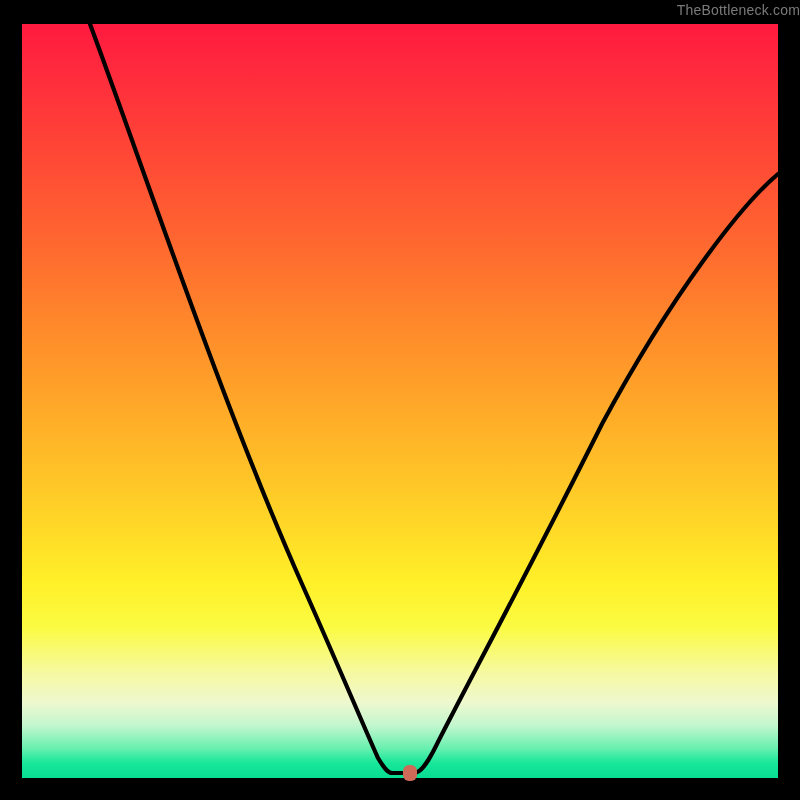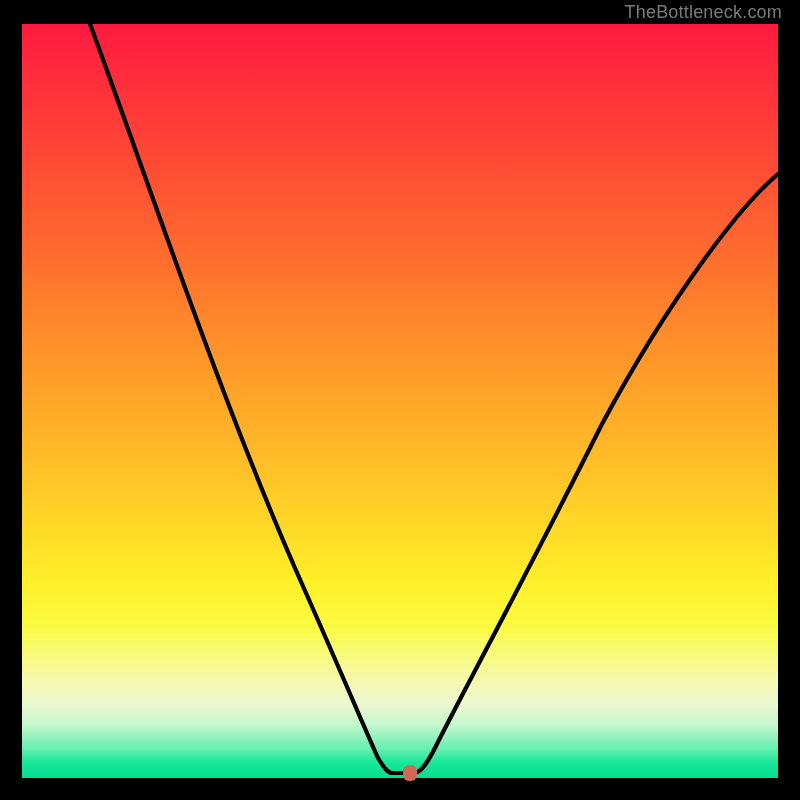--- a/index.html
+++ b/index.html
@@ -13,23 +13,23 @@
   }
   .frame {
     position: relative;
     width: 800px;
     height: 800px;
     background: #000;
   }
   .watermark {
     position: absolute;
     top: 2px;
-    right: 18px;
+    right: 0;
     color: #7a7a7a;
-    font-size: 18px;
+    font-size: 14px;
     letter-spacing: 0.2px;
     font-weight: 500;
     z-index: 10;
   }
   .plot {
     position: absolute;
     left: 22px;
     top: 24px;
     width: 756px;
     height: 754px;

